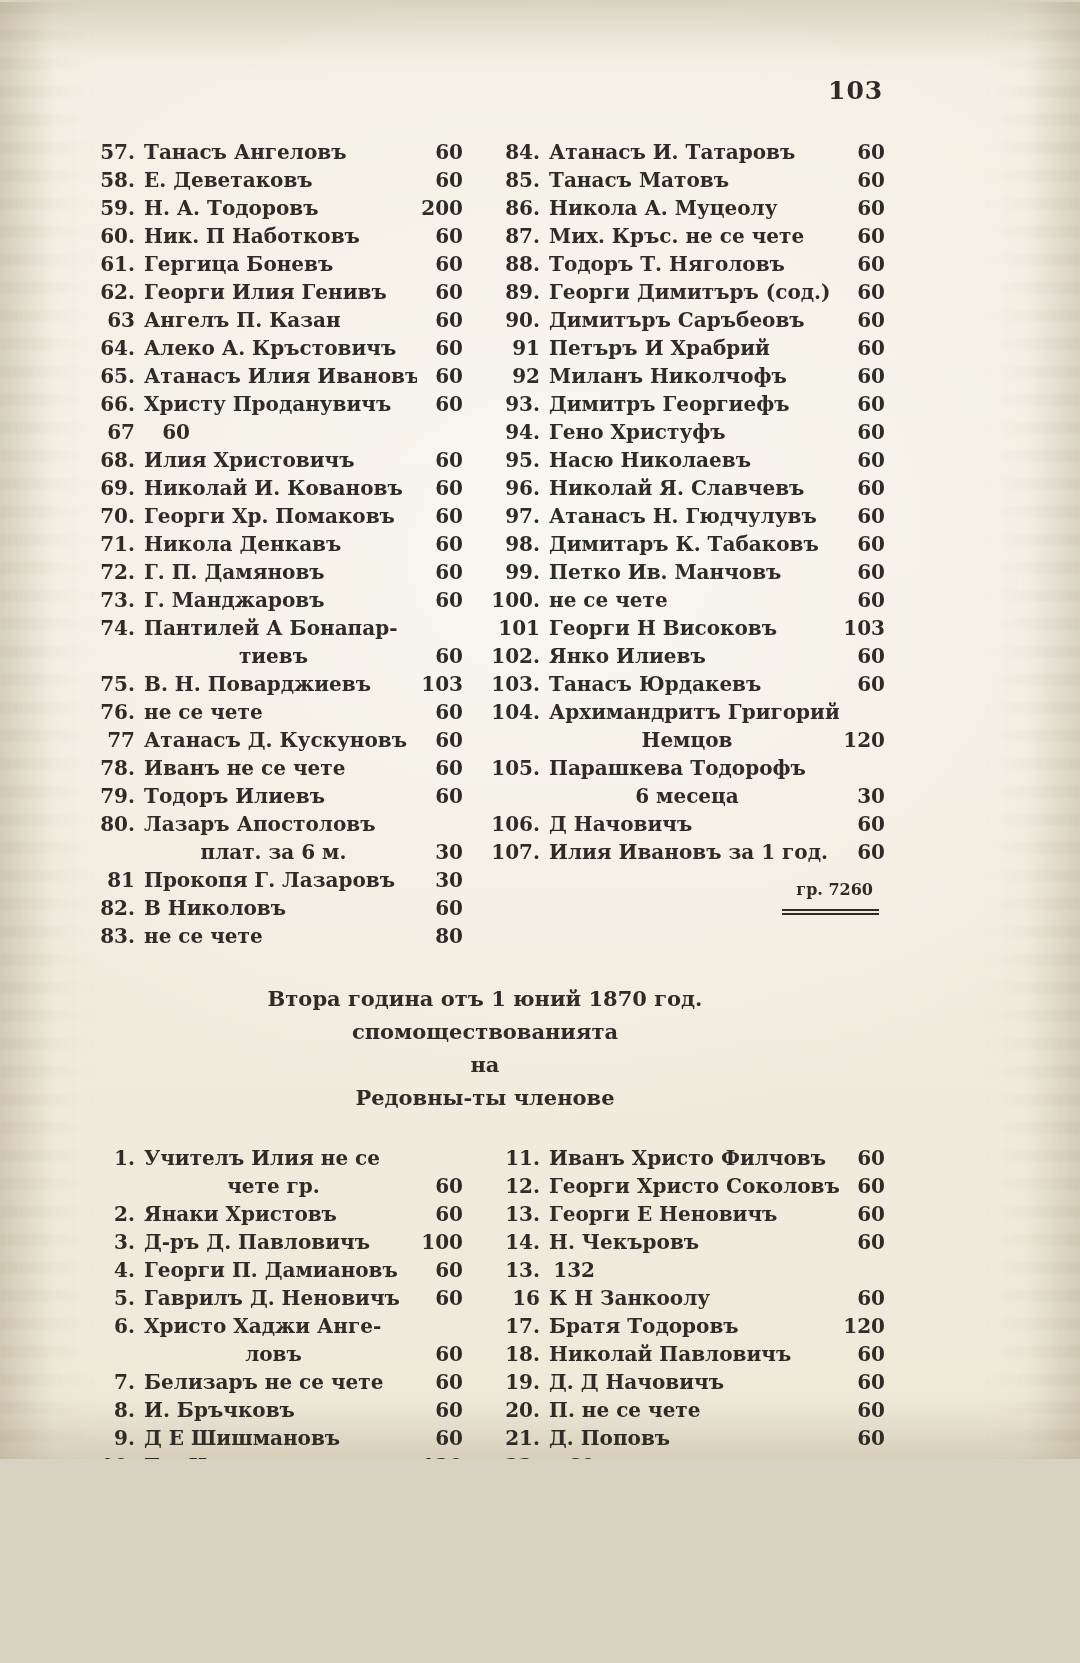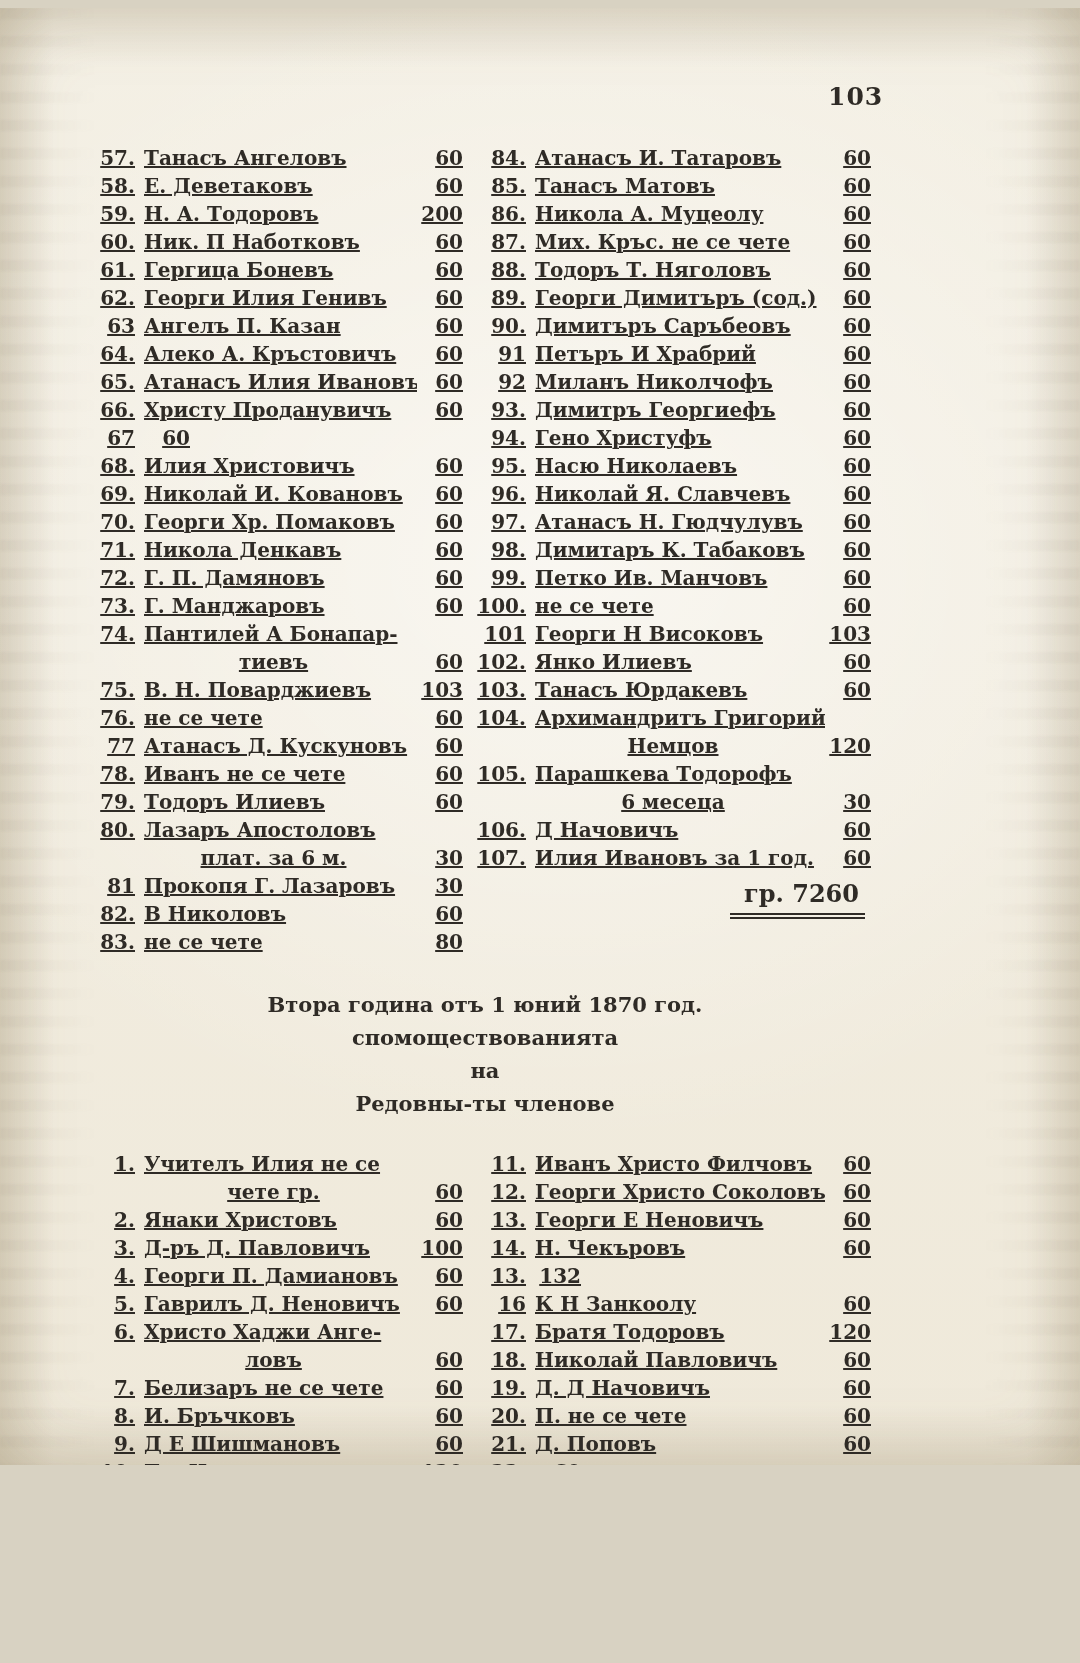--- a/index.html
+++ b/index.html
@@ -1,20 +1,20 @@
 <!DOCTYPE html>
 <html><head>
 <meta charset="utf-8">
 <style>
   html, body { margin: 0; padding: 0; background: #d8d2c2; }
   .page {
     position: relative;
     width: 1080px;
     height: 1457px;
-    margin: 8px auto;
+    margin: 2px auto;
     overflow: hidden;
     color: #2f2b26;
     font-family: "DejaVu Serif", "Liberation Serif", serif;
     font-weight: 700;
     background-color: #f3efe4;
     background-image:
       radial-gradient(1100px 900px at 52% 38%, rgba(255,255,255,0.55), rgba(255,255,255,0) 65%),
       linear-gradient(90deg, rgba(190,178,150,0.40) 0%, rgba(190,178,150,0) 5%, rgba(190,178,150,0) 95%, rgba(190,178,150,0.35) 100%),
       linear-gradient(180deg, rgba(190,178,150,0.30) 0%, rgba(190,178,150,0) 4%, rgba(190,178,150,0) 96%, rgba(190,178,150,0.30) 100%),
       linear-gradient(#f4f0e5, #efe9da);
@@ -38,32 +38,32 @@
     letter-spacing: 1px;
   }
   .content {
     position: absolute;
     top: 136px;
     left: 85px;
     width: 800px;
     font-size: 20px;
     line-height: 28px;
   }
-  .list { display: flex; gap: 13px; text-decoration: underline; }
+  .list { display: flex; gap: 27px; }
   .col-left  { width: 378px; flex: none; }
   .col-right { width: 395px; flex: none; }
   .row { display: flex; align-items: baseline; white-space: nowrap; }
   .row .num   { flex: none; width: 50px; text-align: right; padding-right: 9px; }
   .row .name  { flex: 1; overflow: hidden; }
   .row .value { flex: none; min-width: 46px; text-align: right; }
   .row.cont .name { text-align: center; padding-right: 14px; }
   .total-row { text-align: right; margin-top: 8px; padding-right: 6px; }
   .total {
     display: inline-block;
-    font-size: 24px;
+    font-size: 16px;
     padding: 0 6px 5px 14px;
     border-bottom: 6px double #2f2b26;
   }
   .heading { text-align: center; margin: 32px 0 30px 0; font-size: 21px; line-height: 33px; }
   .list2 { margin-top: 6px; }
 </style>
 </head>
 <body>
 
 <div class="page">

